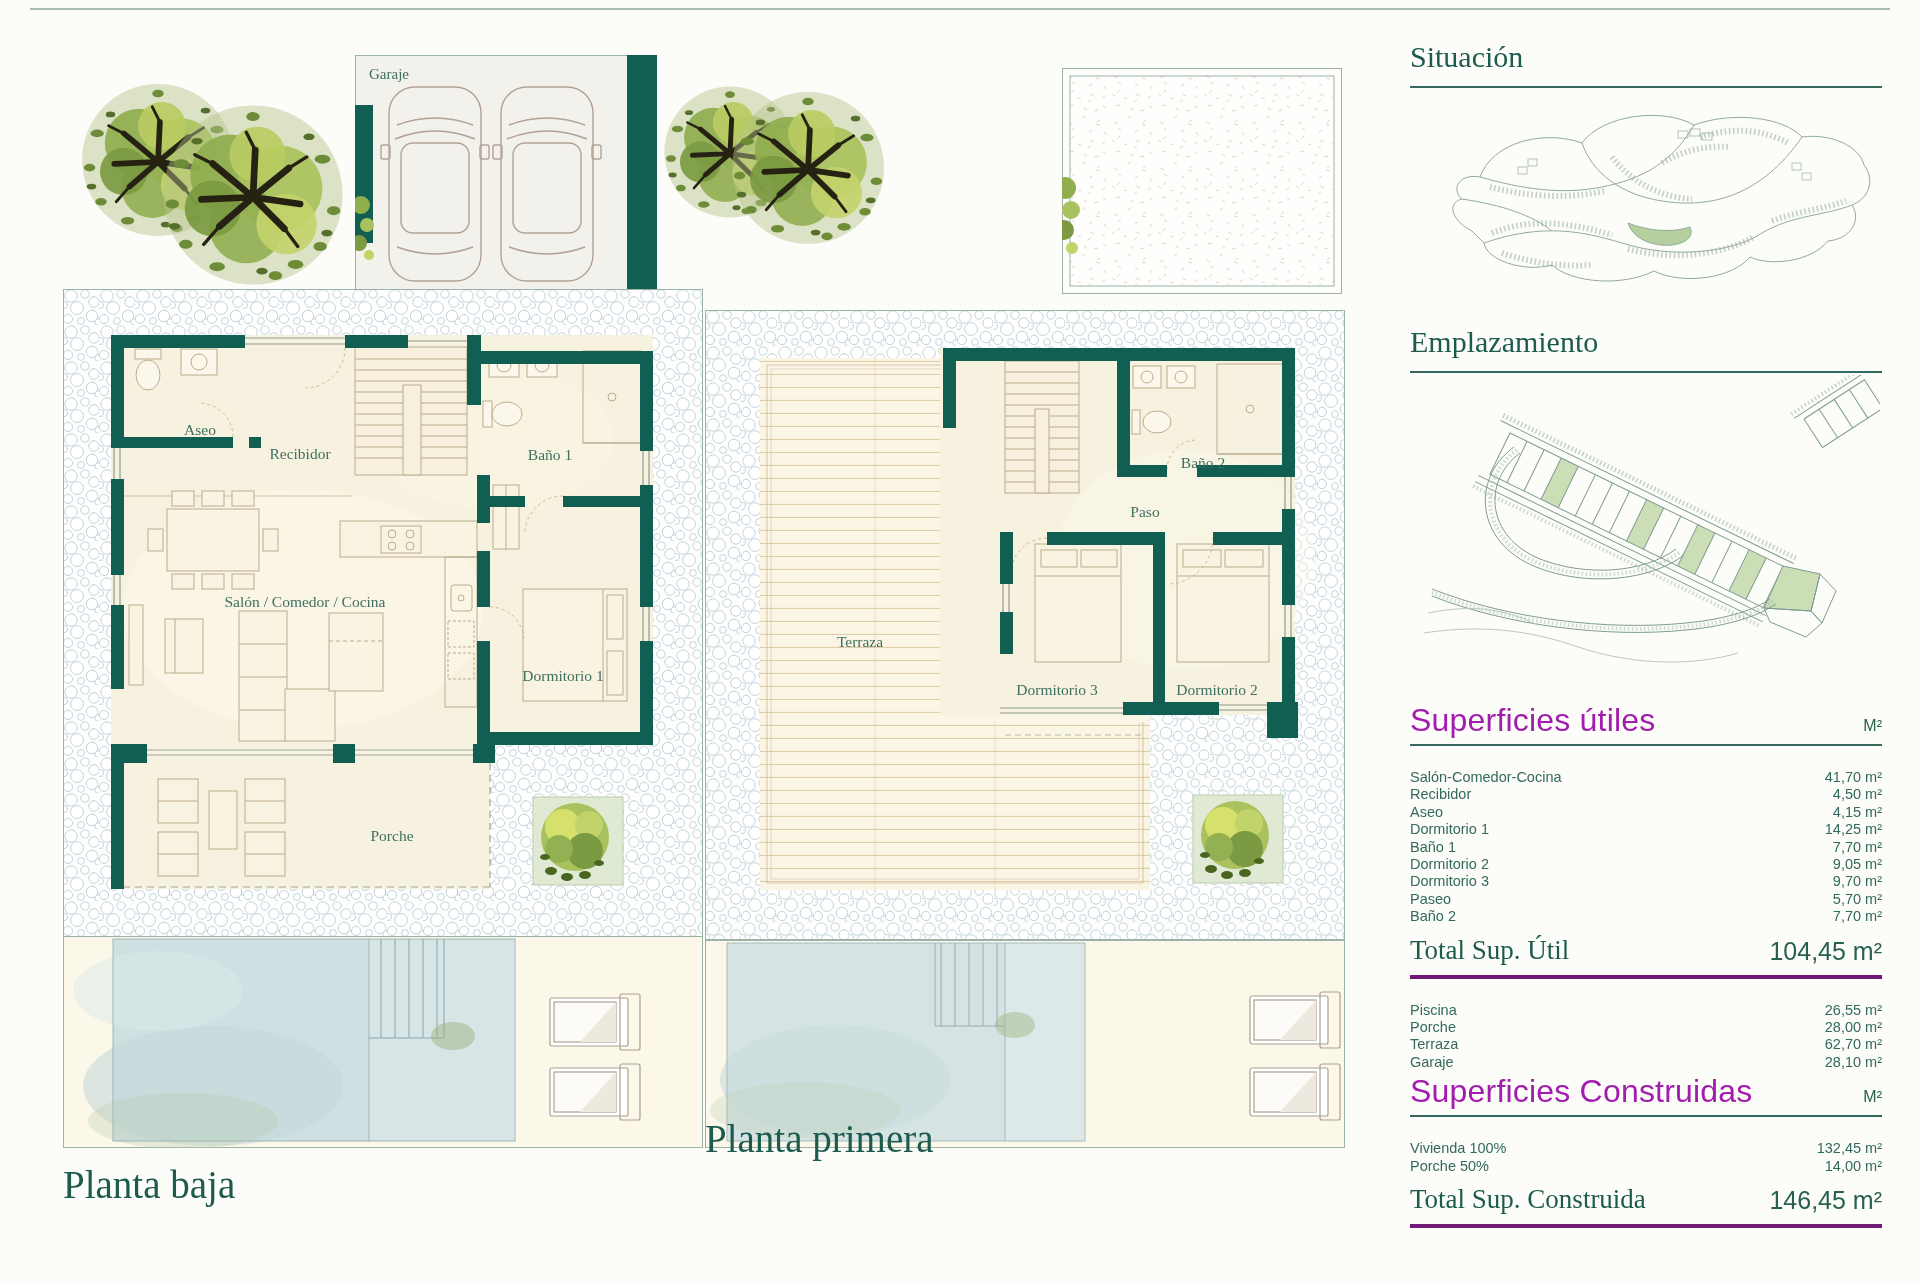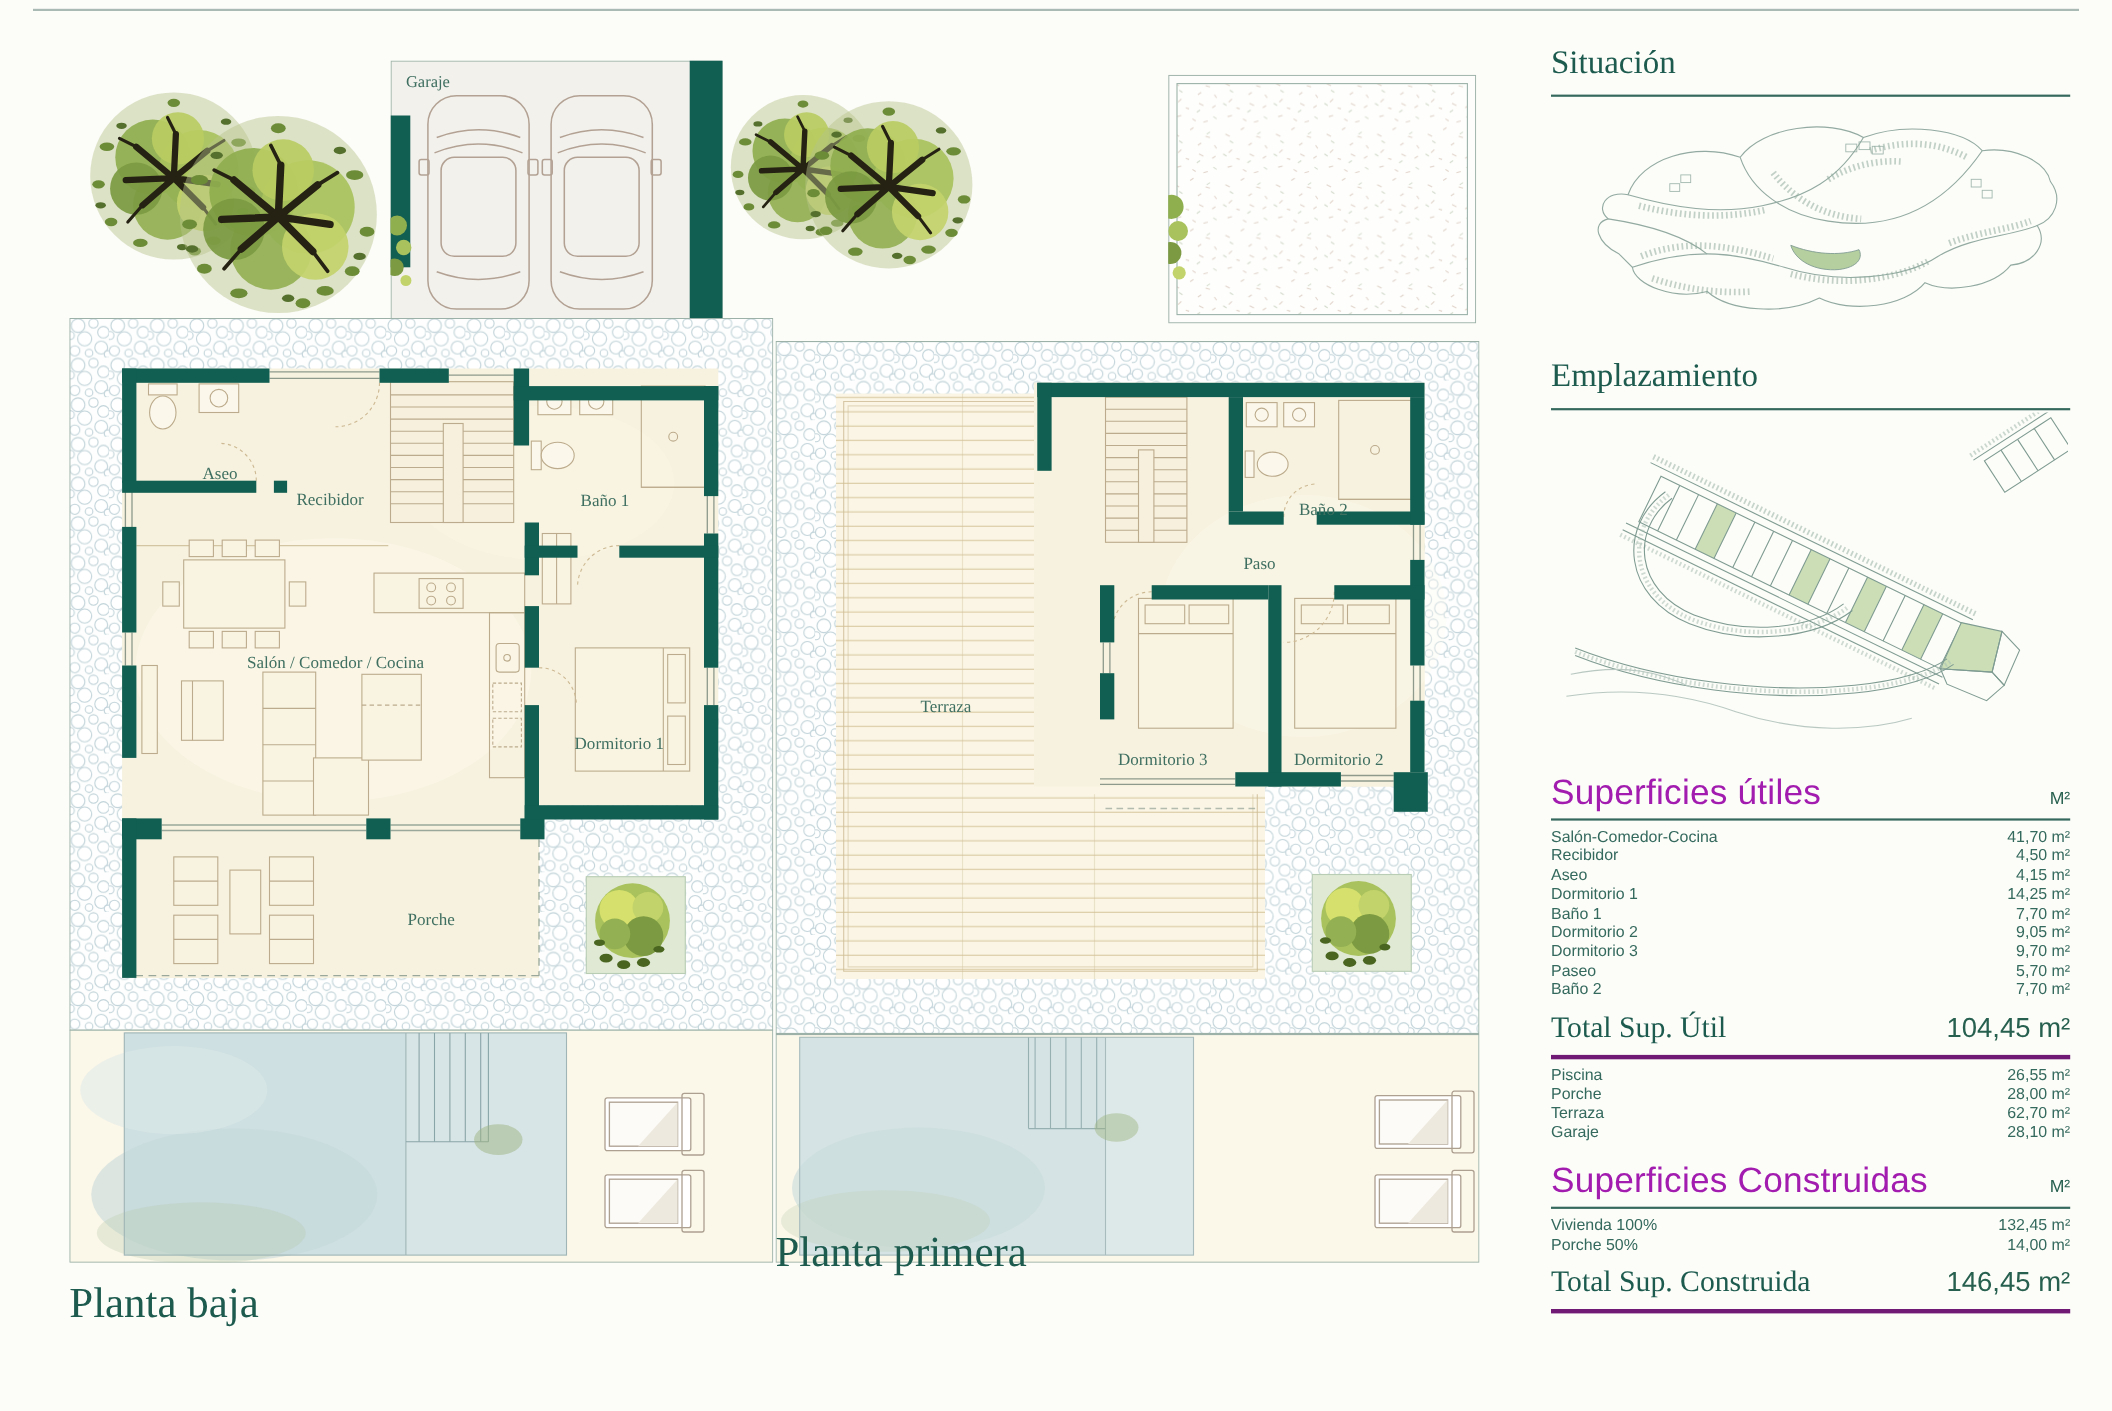--- a/index.html
+++ b/index.html
@@ -7,21 +7,21 @@
           font-family:"Liberation Sans","DejaVu Sans",sans-serif;border-radius:10px;}
   .abs{position:absolute;}
   .plan-title{font-family:"Liberation Serif","DejaVu Serif",serif;font-size:39px;color:#1d5b4f;}
   .side{position:absolute;left:1410px;width:472px;color:#2f665c;}
   .side h2{margin:0;font-family:"Liberation Serif","DejaVu Serif",serif;font-weight:400;
            font-size:30px;color:#1d5b4f;padding-bottom:12px;border-bottom:2px solid #35695d;}
   .tbl-head{display:flex;justify-content:space-between;align-items:baseline;
             border-bottom:2px solid #35695d;padding-bottom:5px;}
   .tbl-head .t{font-size:32px;color:#a21caf;font-weight:500;letter-spacing:.2px;}
   .tbl-head .u{font-size:16px;color:#27604f;}
-  .trows{margin-top:7px;}
+  .trows{margin-top:23px;}
   .trow{display:flex;justify-content:space-between;font-size:14.5px;line-height:17.4px;color:#34695d;}
   .total{display:flex;justify-content:space-between;align-items:flex-end;
          border-bottom:4px solid #701a75;padding:6px 0 9px 0;margin-top:3px;}
   .total .tl{font-family:"Liberation Serif","DejaVu Serif",serif;font-size:27px;color:#1d5b4f;}
   .total .tv{font-size:25px;color:#27604f;}
   .rule-top{position:absolute;left:30px;top:8px;width:1860px;height:2px;background:#a9bab4;}
   svg text{font-family:"Liberation Serif","DejaVu Serif",serif;}
 </style>
 </head>
 <body>
@@ -605,21 +605,21 @@
       <div class="trow">
           <span>Terraza</span>
           <span>62,70 m²</span>
         </div>
       <div class="trow">
           <span>Garaje</span>
           <span>28,10 m²</span>
         </div>
     </div>
 
-    <div class="tbl-head" style="margin-top:16px">
+    <div class="tbl-head" style="margin-top:2px">
       <span class="t">Superficies Construidas</span>
       <span class="u">M²</span>
     </div>
 
     <div class="trows">
       <div class="trow">
           <span>Vivienda 100%</span>
           <span>132,45 m²</span>
         </div>
       <div class="trow">

